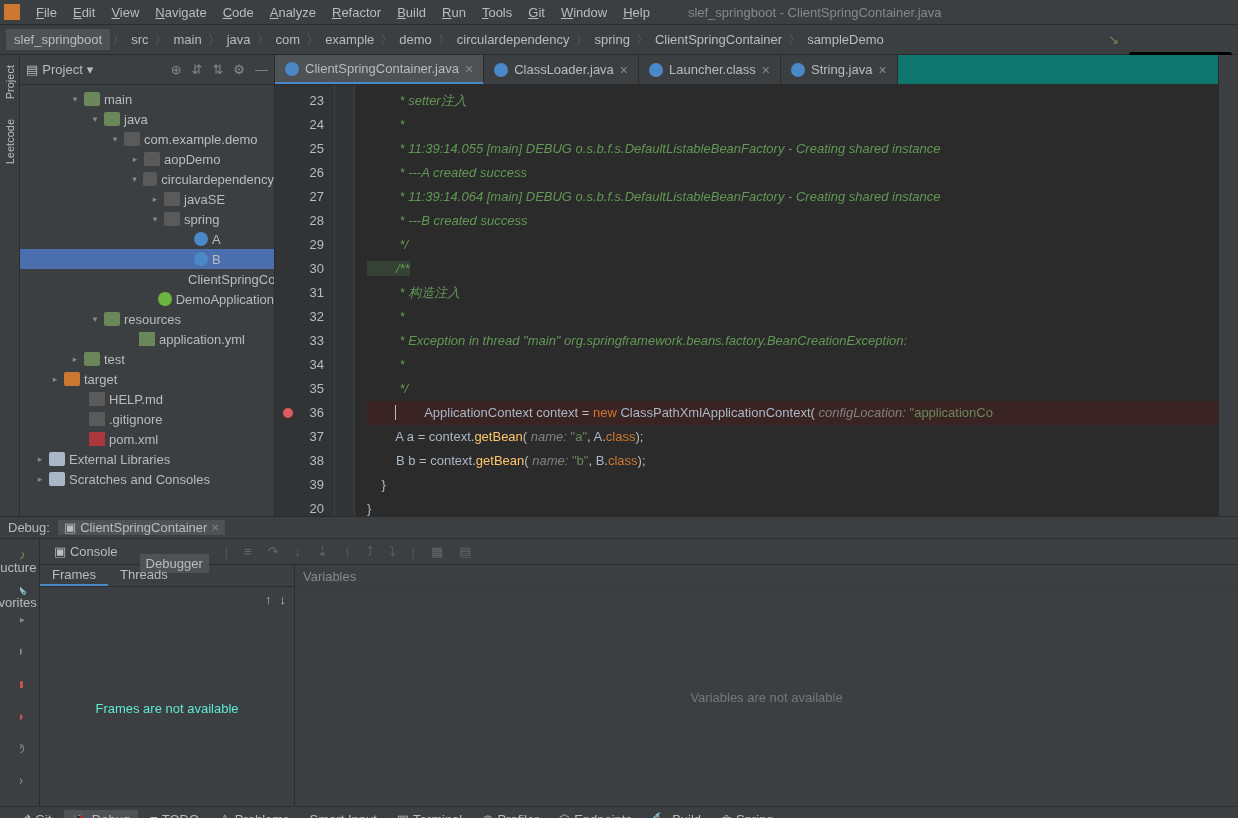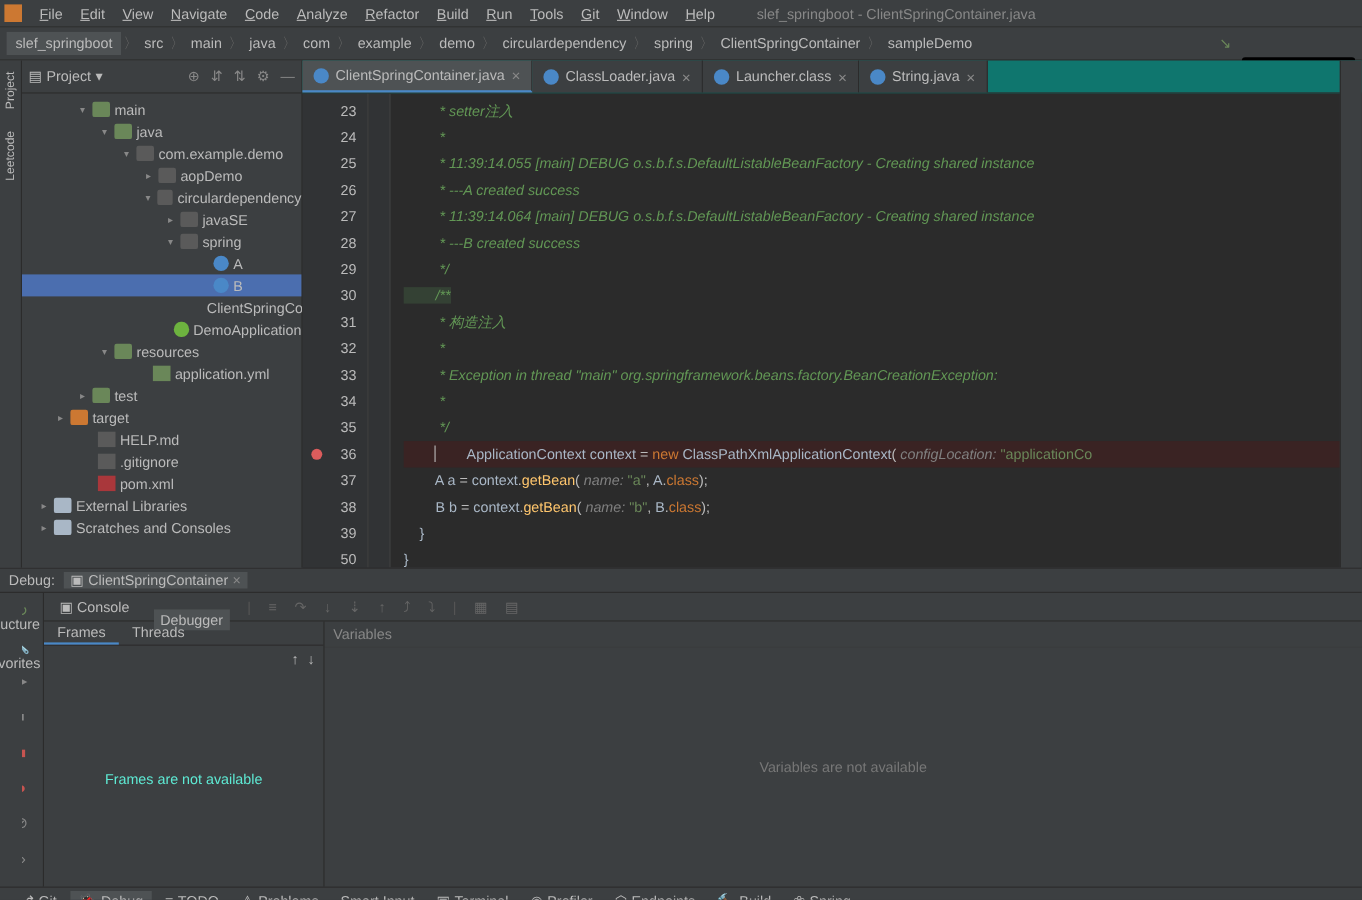--- a/index.html
+++ b/index.html
@@ -303,21 +303,21 @@
           <div>31</div>
           <div>32</div>
           <div>33</div>
           <div>34</div>
           <div>35</div>
           <div class="bp" style="top: 323px;"></div>
           <div>36</div>
           <div>37</div>
           <div>38</div>
           <div>39</div>
-          <div>50</div>
+          <div>20</div>
         </div>
       <div class="fold-col"></div>
       <div class="src" id="src"><div class="line"><span class="c-comment">         * setter注入</span></div><div class="line"><span class="c-comment">         *</span></div><div class="line"><span class="c-comment">         * 11:39:14.055 [main] DEBUG o.s.b.f.s.DefaultListableBeanFactory - Creating shared instance</span></div><div class="line"><span class="c-comment">         * ---A created success</span></div><div class="line"><span class="c-comment">         * 11:39:14.064 [main] DEBUG o.s.b.f.s.DefaultListableBeanFactory - Creating shared instance</span></div><div class="line"><span class="c-comment">         * ---B created success</span></div><div class="line"><span class="c-comment">         */</span></div><div class="line"><span class="c-doc">        /**</span></div><div class="line"><span class="c-comment">         * 构造注入</span></div><div class="line"><span class="c-comment">         *</span></div><div class="line"><span class="c-comment">         * Exception in thread "main" org.springframework.beans.factory.BeanCreationException:</span></div><div class="line"><span class="c-comment">         *</span></div><div class="line"><span class="c-comment">         */</span></div><div class="line hl"><span class="caret"></span>        <span class="c-type">ApplicationContext</span> <span class="c-var">context</span> = <span class="c-kw">new</span> <span class="c-type">ClassPathXmlApplicationContext</span>( <span class="c-param">configLocation:</span> <span class="c-str">"applicationCo</span></div><div class="line">        <span class="c-type">A</span> <span class="c-var">a</span> = <span class="c-var">context</span>.<span class="c-method">getBean</span>( <span class="c-param">name:</span> <span class="c-str">"a"</span>, <span class="c-type">A</span>.<span class="c-kw">class</span>);</div><div class="line">        <span class="c-type">B</span> <span class="c-var">b</span> = <span class="c-var">context</span>.<span class="c-method">getBean</span>( <span class="c-param">name:</span> <span class="c-str">"b"</span>, <span class="c-type">B</span>.<span class="c-kw">class</span>);</div><div class="line"><span class="c-brace">    }</span></div><div class="line"><span class="c-brace">}</span></div></div>
     </div>
   </div>
 </div>
 
 <div class="debug">
   <div class="debug-head">
     <span>Debug:</span>

